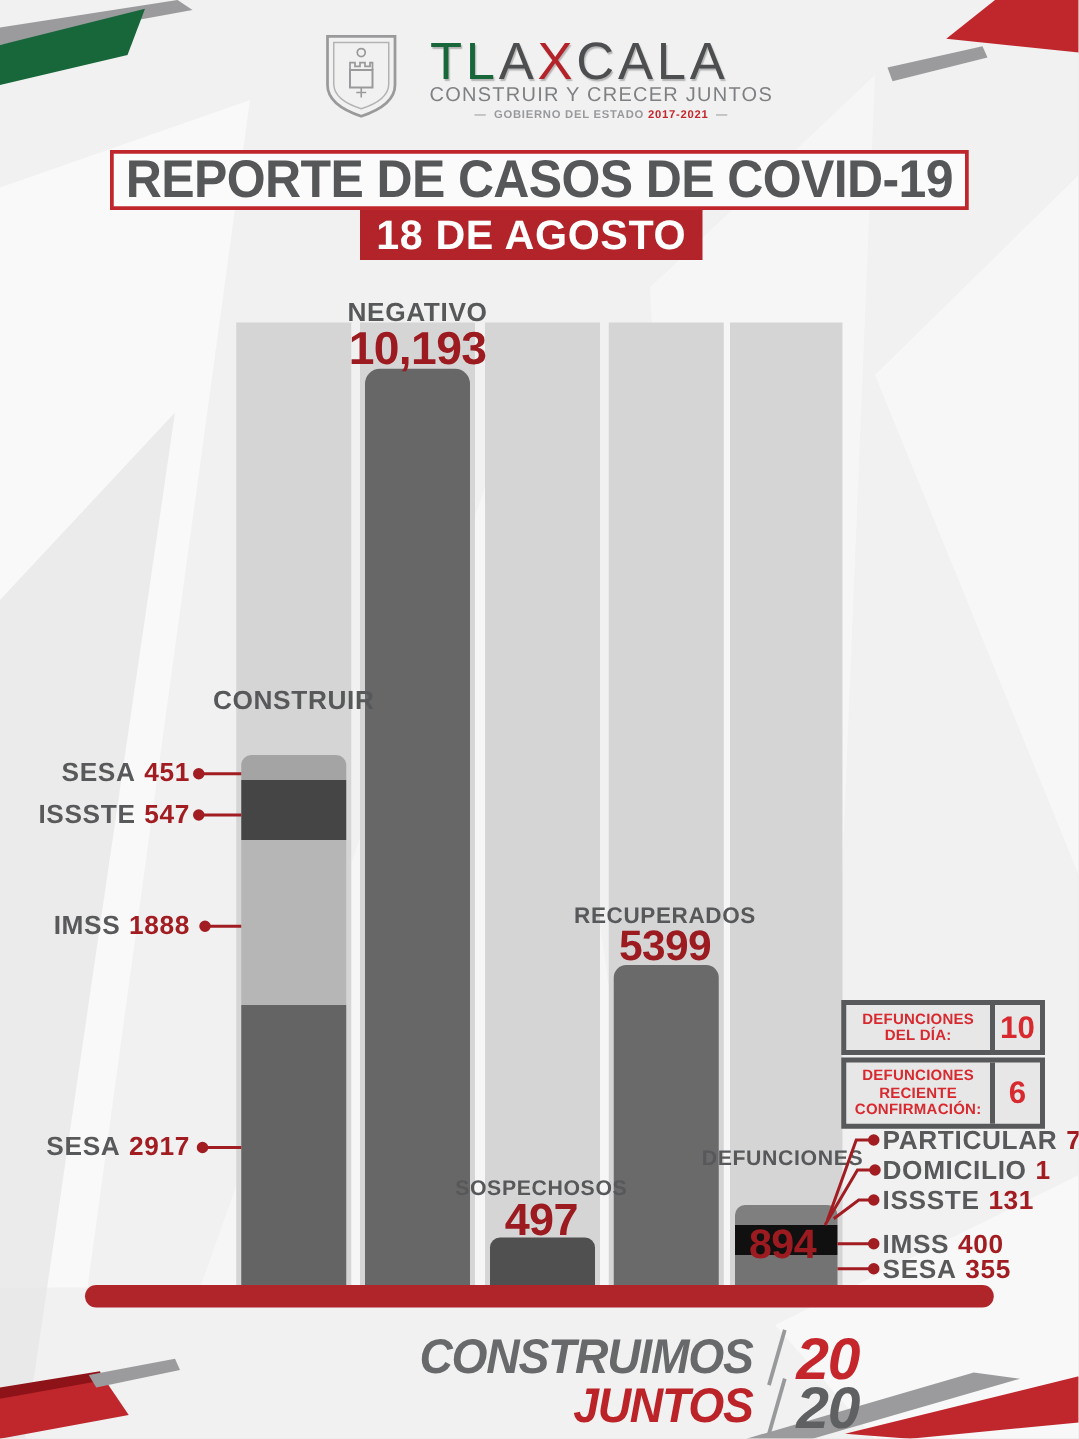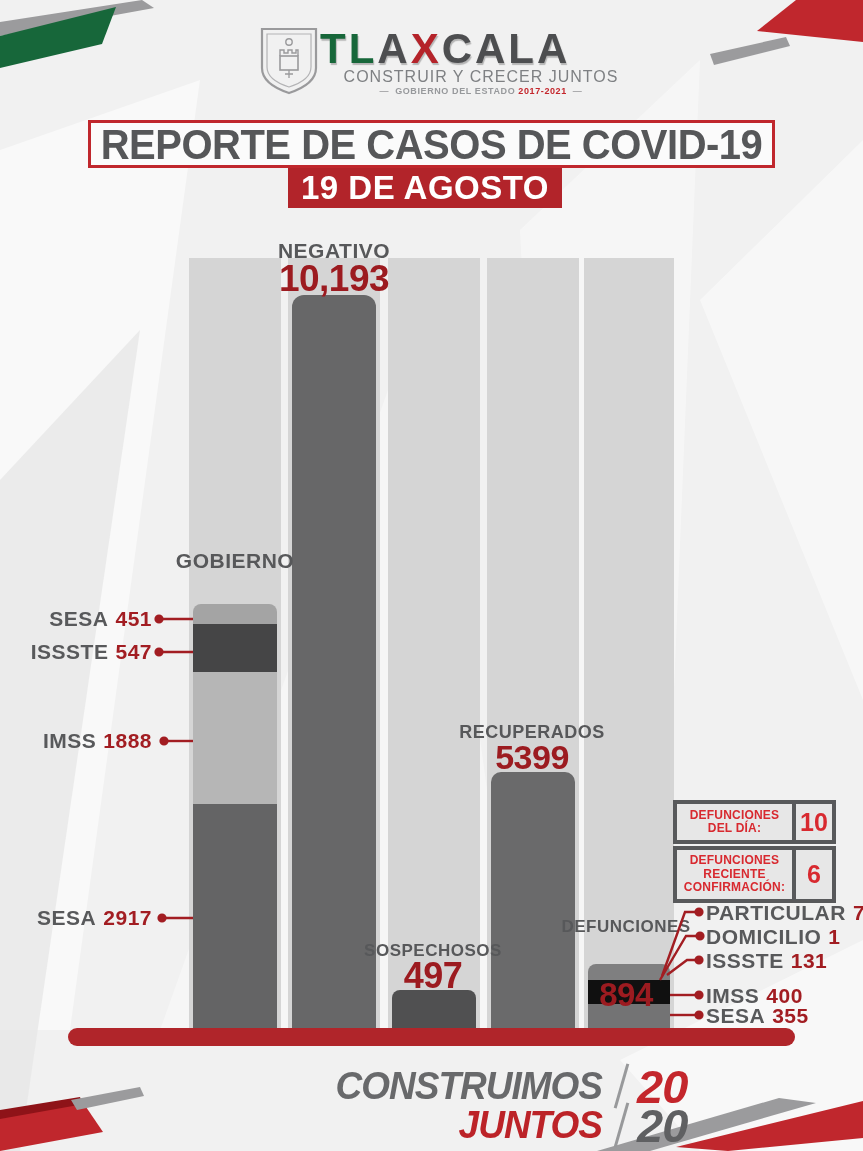--- a/index.html
+++ b/index.html
@@ -6,21 +6,21 @@
   #canvas{
     position:relative; width:863px; height:1151px; overflow:hidden;
     background:#f1f1f1; font-family:"Liberation Sans", sans-serif;
     -webkit-font-smoothing:antialiased;
   }
   svg.layer{position:absolute; left:0; top:0; pointer-events:none;}
 
   
   .logo-wrap{position:absolute; left:252px; top:24px; width:380px; height:76px;}
   .shield{position:absolute; left:6px; top:2px;}
-  .brand{position:absolute; left:68px; top:4px; font-size:42px; font-weight:bold;
+  .brand{position:absolute; left:92px; top:4px; font-size:42px; font-weight:normal;
          letter-spacing:3px; line-height:1; white-space:nowrap;
          text-shadow:1px 2px 1px rgba(0,0,0,0.25);}
   .brand .g{color:#17673a;} .brand .d{color:#4d4e50;} .brand .r{color:#b5232a;}
   .tagline{position:absolute; left:74px; top:44px; width:310px; text-align:center;
            font-family:Liberation Sans, sans-serif; font-size:16px; letter-spacing:1px;
            color:#7e8083; white-space:nowrap;}
   .govline{position:absolute; left:74px; top:62px; width:310px; text-align:center;
            font-size:9px; font-weight:bold; color:#97999c; letter-spacing:0.6px; white-space:nowrap;}
   .govline .years{color:#c4262c;}
   .govline .dash{color:#a7a7a9; margin:0 6px;}
@@ -112,21 +112,21 @@
     <div class="tagline">CONSTRUIR Y CRECER JUNTOS</div>
     <div class="govline">
       <span class="dash">—</span><span>GOBIERNO DEL ESTADO</span>&nbsp;<span class="years">2017-2021</span><span class="dash">—</span>
     </div>
   </div>
 
   <div class="title-box">
     <h1>REPORTE DE CASOS DE COVID-19</h1>
   </div>
   <div class="date-box">
-    <h2>19 DE AGOSTO</h2>
+    <h2>18 DE AGOSTO</h2>
   </div>
 
   <div class="track" style="left:189px;width:92px;"></div>
   <div class="track" style="left:288px;width:92px;"></div>
   <div class="track" style="left:388px;width:92px;"></div>
   <div class="track" style="left:487px;width:92px;"></div>
   <div class="track" style="left:584px;width:90px;"></div>
 
   <div class="bar" style="left:193px;top:604px;width:84px;height:424px;">
     <div class="seg" style="top:0;height:20px;background:#a4a4a4;border-radius:8px 8px 0 0;"></div>
@@ -140,21 +140,21 @@
   <div class="bar" style="left:392px;top:990px;width:84px;height:38px;background:#505051;border-radius:8px 8px 0 0;"></div>
 
   <div class="bar" style="left:491px;top:772px;width:84px;height:256px;background:#6a6a6b;border-radius:10px 10px 0 0;"></div>
 
   <div class="bar" style="left:588px;top:964px;width:82px;height:64px;">
     <div class="seg" style="top:0;height:16px;background:#7f7f80;border-radius:8px 8px 0 0;"></div>
     <div class="seg" style="top:16px;height:24px;background:#101010;"></div>
     <div class="seg" style="top:40px;height:24px;background:#737374;"></div>
   </div>
 
-  <div class="cat" style="left:125px;top:549px;font-size:21px;">GOBIERNO</div>
+  <div class="cat" style="left:125px;top:549px;font-size:21px;">CONSTRUIR</div>
 
   <div class="cat" style="left:224px;top:239px;font-size:21px;">NEGATIVO</div>
   <div class="val" style="left:224px;top:258px;font-size:37px;">10,193</div>
 
   <div class="cat" style="left:323px;top:941px;font-size:17px;">SOSPECHOSOS</div>
   <div class="val" style="left:323px;top:955px;font-size:36px;">497</div>
 
   <div class="cat" style="left:422px;top:722px;font-size:18px;">RECUPERADOS</div>
   <div class="val" style="left:422px;top:738px;font-size:34px;">5399</div>
 

